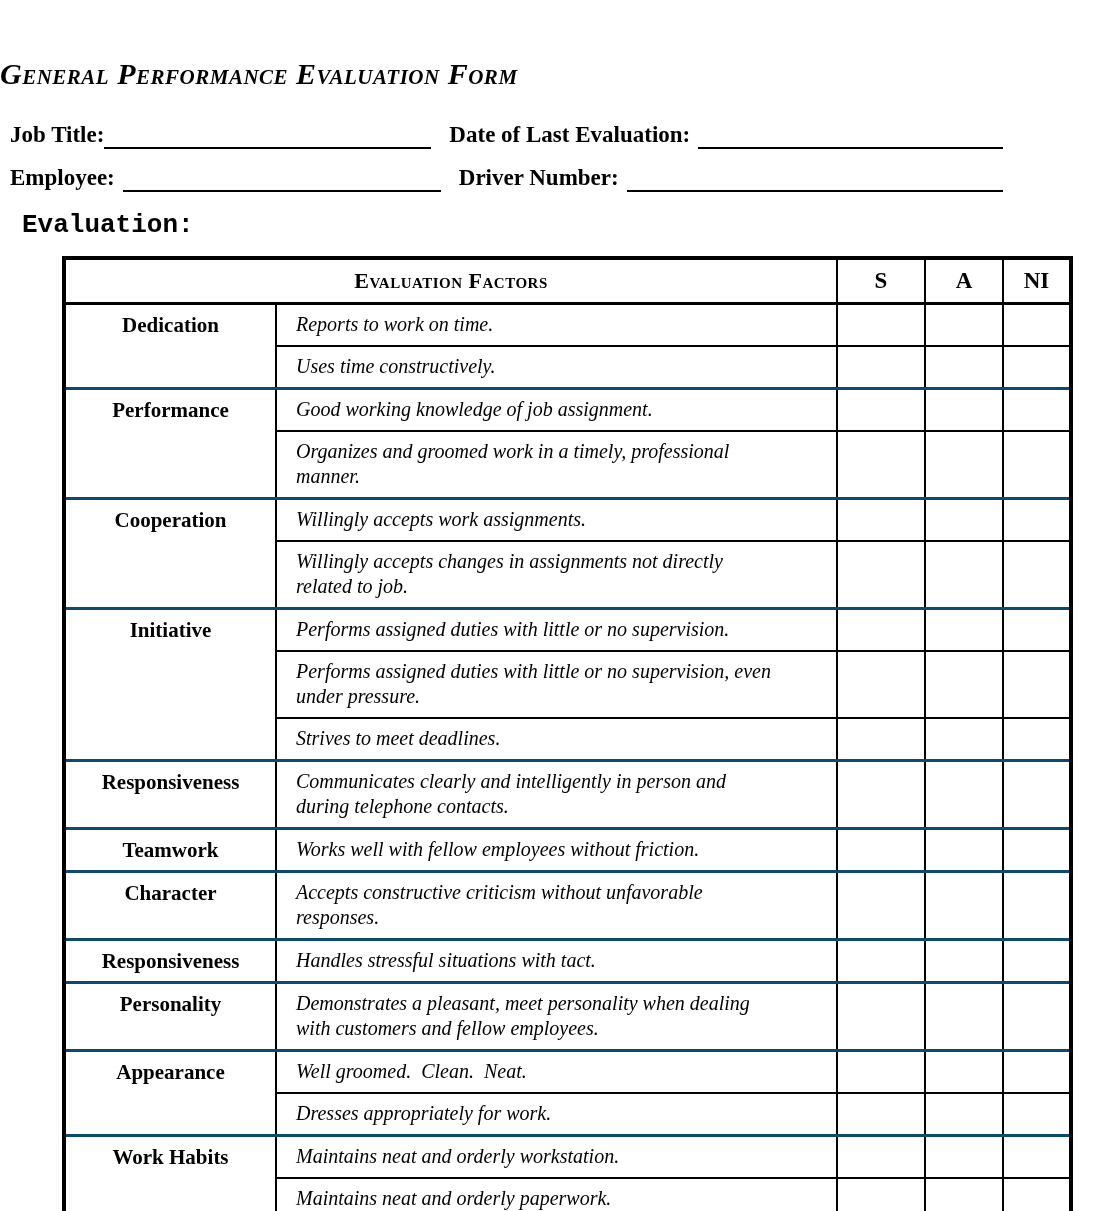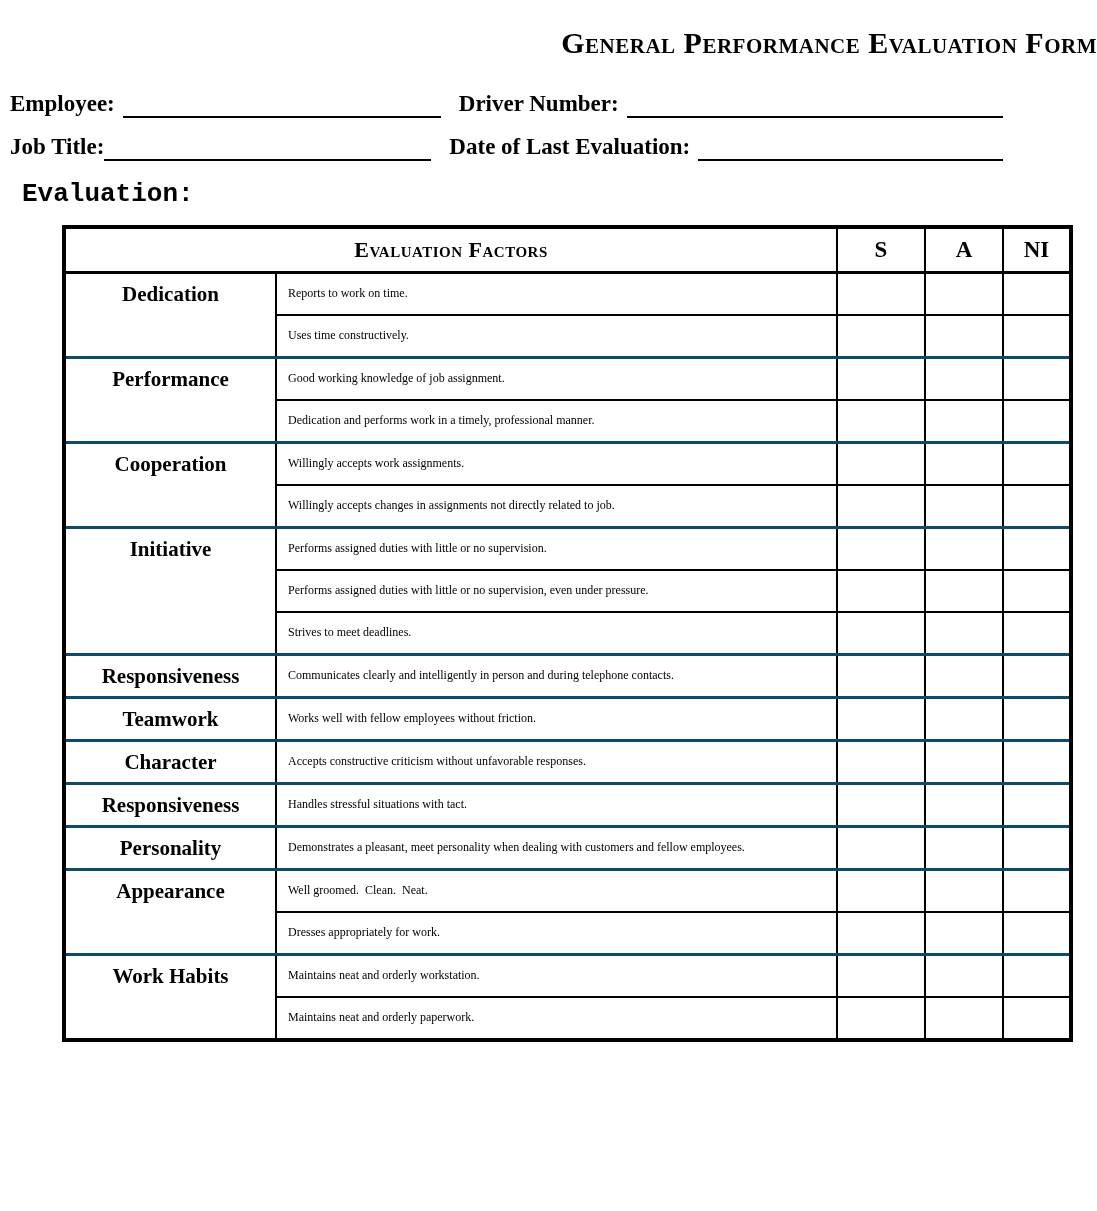--- a/index.html
+++ b/index.html
@@ -6,26 +6,27 @@
   body{
     width:1097px;height:1211px;
     background:#ffffff;color:#000000;
     font-family:"Liberation Serif","DejaVu Serif",serif;
     position:relative;overflow:hidden;
   }
   .page{position:absolute;inset:0;}
 
   
   .doc-title{
-    margin-top:26px;
-    text-align:right;
+    margin-top:57px;
+    text-align:left;
     font-weight:bold;
     font-size:30px;
     font-variant:small-caps;
     letter-spacing:0.5px;
+    font-style:italic;
   }
 
   
   .fields{margin:30px 94px 0 10px;}
   .field-row{
     display:flex;
     align-items:flex-end;
     margin-top:15px;
     font-size:23px;
     font-weight:bold;
@@ -81,46 +82,47 @@
   tr.group-start td{border-top:3px solid #0c4a6e;}
   td.cat-cell{
     vertical-align:top;
     text-align:center;
     font-weight:bold;
     font-size:21px;
     line-height:25px;
     padding-top:8px;
   }
   td.factor-cell{
-    font-size:12px;
+    font-size:20px;
     line-height:25px;
-    padding:7px 55px 8px 11px;
+    padding:7px 55px 8px 19px;
     vertical-align:top;
     white-space:pre-wrap;
+    font-style:italic;
   }
   td.rating-cell{background:#ffffff;}
 </style>
 </head>
 <body>
 
 <div class="page">
 
   <div class="doc-title">General Performance Evaluation Form</div>
 
   <div class="fields">
     <div class="field-row">
+      <span class="field-label">Job Title:</span>
+      <span class="fill-line fill-fixed-2"></span>
+      <span class="field-label second-label">Date of Last Evaluation:</span>
+      <span class="fill-line fill-flex after-label-gap"></span>
+    </div>
+    <div class="field-row">
       <span class="field-label">Employee:</span>
       <span class="fill-line fill-fixed-1 after-label-gap"></span>
       <span class="field-label second-label">Driver Number:</span>
-      <span class="fill-line fill-flex after-label-gap"></span>
-    </div>
-    <div class="field-row">
-      <span class="field-label">Job Title:</span>
-      <span class="fill-line fill-fixed-2"></span>
-      <span class="field-label second-label">Date of Last Evaluation:</span>
       <span class="fill-line fill-flex after-label-gap"></span>
     </div>
   </div>
 
   <div class="eval-label">Evaluation:</div>
 
   <table class="eval-table">
     <colgroup>
       <col style="width:212px">
       <col style="width:561px">
@@ -151,21 +153,21 @@
           <td class="rating-cell"></td>
         </tr>
         <tr class="group-start">
           <td class="cat-cell" rowspan="2">Performance</td>
           <td class="factor-cell">Good working knowledge of job assignment.</td>
           <td class="rating-cell"></td>
           <td class="rating-cell"></td>
           <td class="rating-cell"></td>
         </tr>
         <tr>
-          <td class="factor-cell">Dedication and performs work in a timely, professional manner.</td>
+          <td class="factor-cell">Organizes and groomed work in a timely, professional manner.</td>
           <td class="rating-cell"></td>
           <td class="rating-cell"></td>
           <td class="rating-cell"></td>
         </tr>
         <tr class="group-start">
           <td class="cat-cell" rowspan="2">Cooperation</td>
           <td class="factor-cell">Willingly accepts work assignments.</td>
           <td class="rating-cell"></td>
           <td class="rating-cell"></td>
           <td class="rating-cell"></td>

